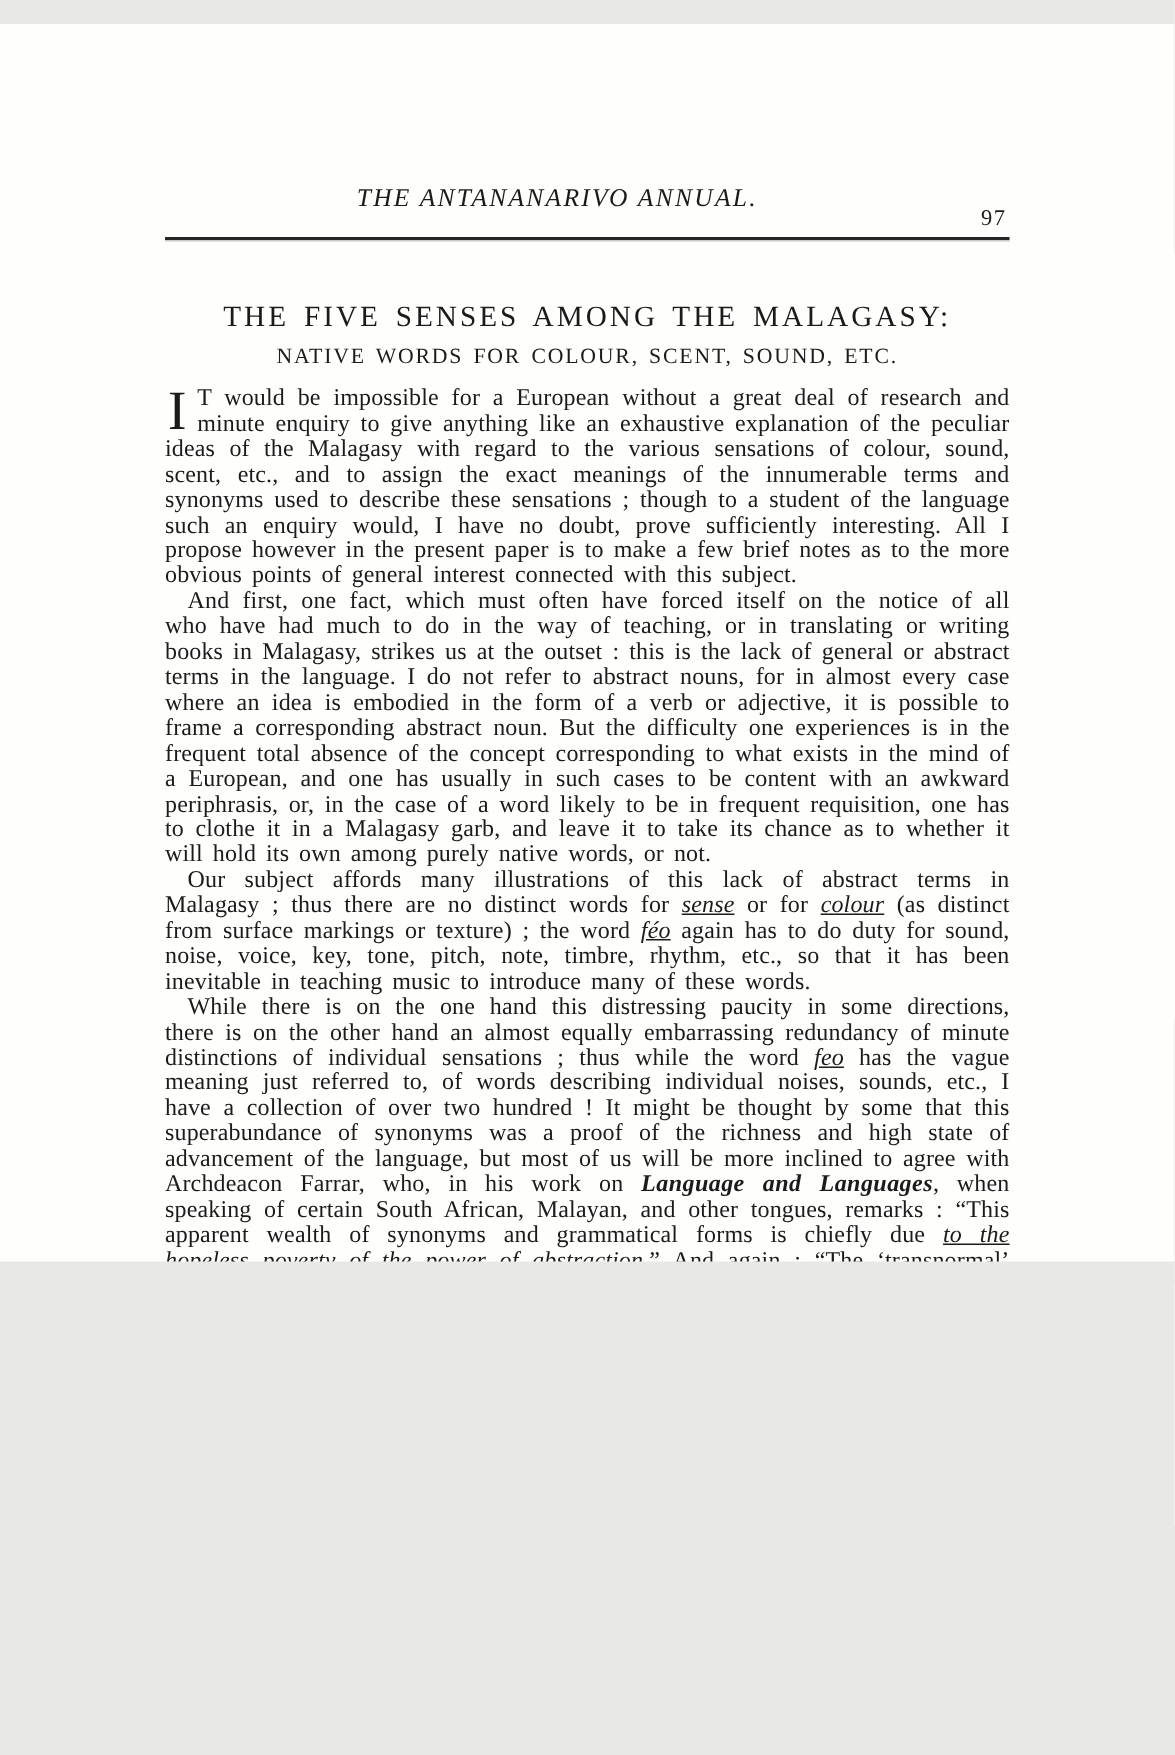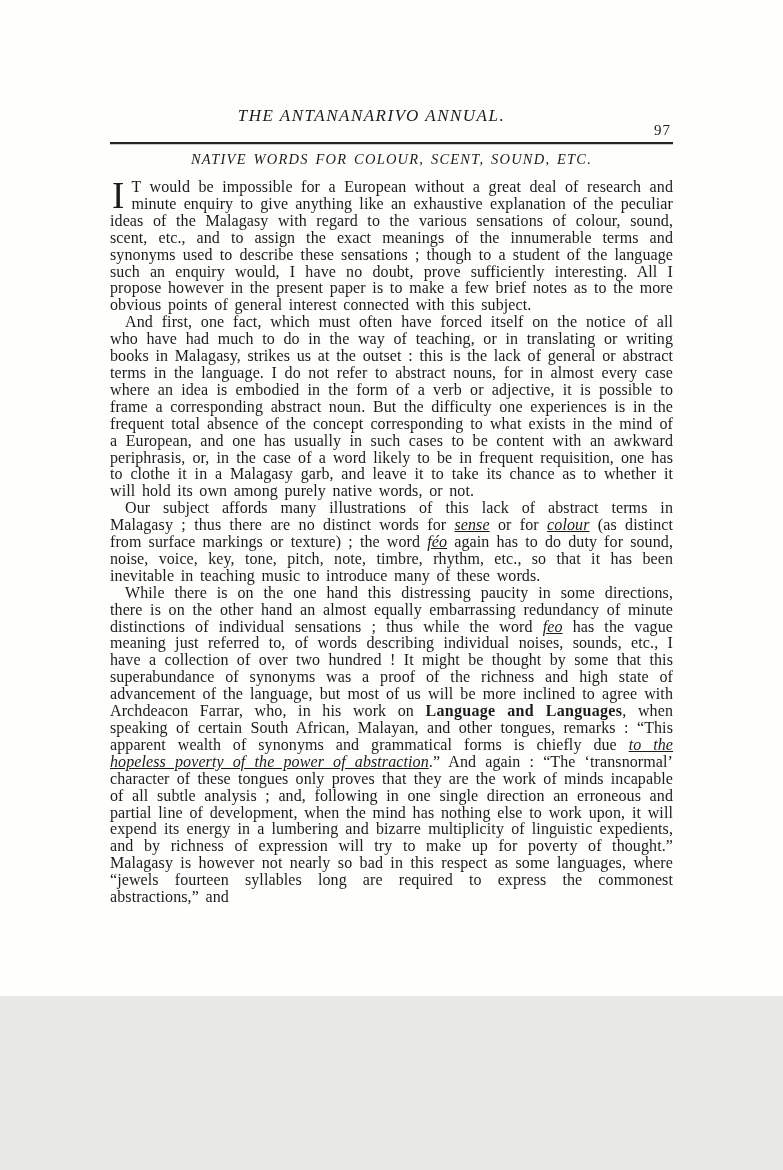--- a/index.html
+++ b/index.html
@@ -3,22 +3,22 @@
 <meta charset="utf-8">
 <style>
   html, body {
     margin: 0;
     padding: 0;
     background: #e8e8e6;
   }
   .page {
     position: relative;
     width: 783px;
-    height: 996px;
-    margin: 0 auto;
+    height: 825px;
+    margin: 16px auto;
     background: #fefefd;
     color: #1b1b1b;
     font-family: "Liberation Serif", "DejaVu Serif", serif;
     overflow: hidden;
     box-sizing: border-box;
   }
   .content {
     position: absolute;
     left: 110px;
     top: 0;
@@ -56,21 +56,20 @@
     margin-top: 41px;
     text-align: center;
     font-size: 19.5px;
     letter-spacing: 2px;
     word-spacing: 3px;
     white-space: nowrap;
   }
   .article-subtitle {
     margin-top: 7px;
     text-align: center;
-    font-style: italic;
     font-size: 14.5px;
     letter-spacing: 1.2px;
     word-spacing: 2px;
     white-space: nowrap;
   }
   .article-body {
     margin-top: 11px;
     font-size: 16px;
     line-height: 16.9px;
     text-align: justify;
@@ -84,35 +83,36 @@
   .article-body p.first {
     text-indent: 0;
   }
   .drop-cap {
     float: left;
     font-size: 37px;
     line-height: 30px;
     padding: 2px 7px 0 2px;
   }
   .it  { font-style: italic; text-decoration: underline; }
-  .bit { font-weight: bold; letter-spacing: 0.3px; }
+  .bit { font-style: italic; font-weight: bold; letter-spacing: 0.3px; }
 </style>
 </head>
 <body>
 
 <div class="page">
   <div class="content">
 
     <div class="running-header">
       <div class="journal-title">THE ANTANANARIVO ANNUAL.</div>
       <div class="page-number">97</div>
     </div>
 
     <div class="header-rule"></div>
 
+    <div class="article-title">THE FIVE SENSES AMONG THE MALAGASY:</div>
 
     <div class="article-subtitle">NATIVE WORDS FOR COLOUR, SCENT, SOUND, ETC.</div>
 
     <div class="article-body">
         <p class="first"><span class="drop-cap">I</span><span>T would be impossible for a European without a great deal of research and minute enquiry to give anything like an exhaustive explanation of the peculiar ideas of the Malagasy with regard to the various sensations of colour, sound, scent, etc., and to assign the exact meanings of the innumerable terms and synonyms used to describe these sensations&nbsp;; though to a student of the language such an enquiry would, I have no doubt, prove sufficiently interesting. All I propose however in the present paper is to make a few brief notes as to the more obvious points of general interest connected with this subject.</span></p>
         <p><span>And first, one fact, which must often have forced itself on the notice of all who have had much to do in the way of teaching, or in translating or writing books in Malagasy, strikes us at the outset&nbsp;: this is the lack of general or abstract terms in the language. I do not refer to abstract nouns, for in almost every case where an idea is embodied in the form of a verb or adjective, it is possible to frame a corresponding abstract noun. But the difficulty one experiences is in the frequent total absence of the concept corresponding to what exists in the mind of a European, and one has usually in such cases to be content with an awkward periphrasis, or, in the case of a word likely to be in frequent requisition, one has to clothe it in a Malagasy garb, and leave it to take its chance as to whether it will hold its own among purely native words, or not.</span></p>
         <p><span>Our subject affords many illustrations of this lack of abstract terms in Malagasy&nbsp;; thus there are no distinct words for </span><span class="it">sense</span><span> or for </span><span class="it">colour</span><span> (as distinct from surface markings or texture)&nbsp;; the word </span><span class="it">féo</span><span> again has to do duty for sound, noise, voice, key, tone, pitch, note, timbre, rhythm, etc., so that it has been inevitable in teaching music to introduce many of these words.</span></p>
         <p><span>While there is on the one hand this distressing paucity in some directions, there is on the other hand an almost equally embarrassing redundancy of minute distinctions of individual sensations&nbsp;; thus while the word </span><span class="it">feo</span><span> has the vague meaning just referred to, of words describing individual noises, sounds, etc., I have a collection of over two hundred&nbsp;! It might be thought by some that this superabundance of synonyms was a proof of the richness and high state of advancement of the language, but most of us will be more inclined to agree with Archdeacon Farrar, who, in his work on </span><span class="bit">Language and Languages</span><span>, when speaking of certain South African, Malayan, and other tongues, remarks&nbsp;: “This apparent wealth of synonyms and grammatical forms is chiefly due </span><span class="it">to the hopeless poverty of the power of abstraction</span><span>.” And again&nbsp;: “The ‘transnormal’ character of these tongues only proves that they are the work of minds incapable of all subtle analysis&nbsp;; and, following in one single direction an erroneous and partial line of development, when the mind has nothing else to work upon, it will expend its energy in a lumbering and bizarre multiplicity of linguistic expedients, and by richness of expression will try to make up for poverty of thought.” Malagasy is however not nearly so bad in this respect as some languages, where “jewels fourteen syllables long are required to express the commonest abstractions,” and</span></p>
       </div>
 

